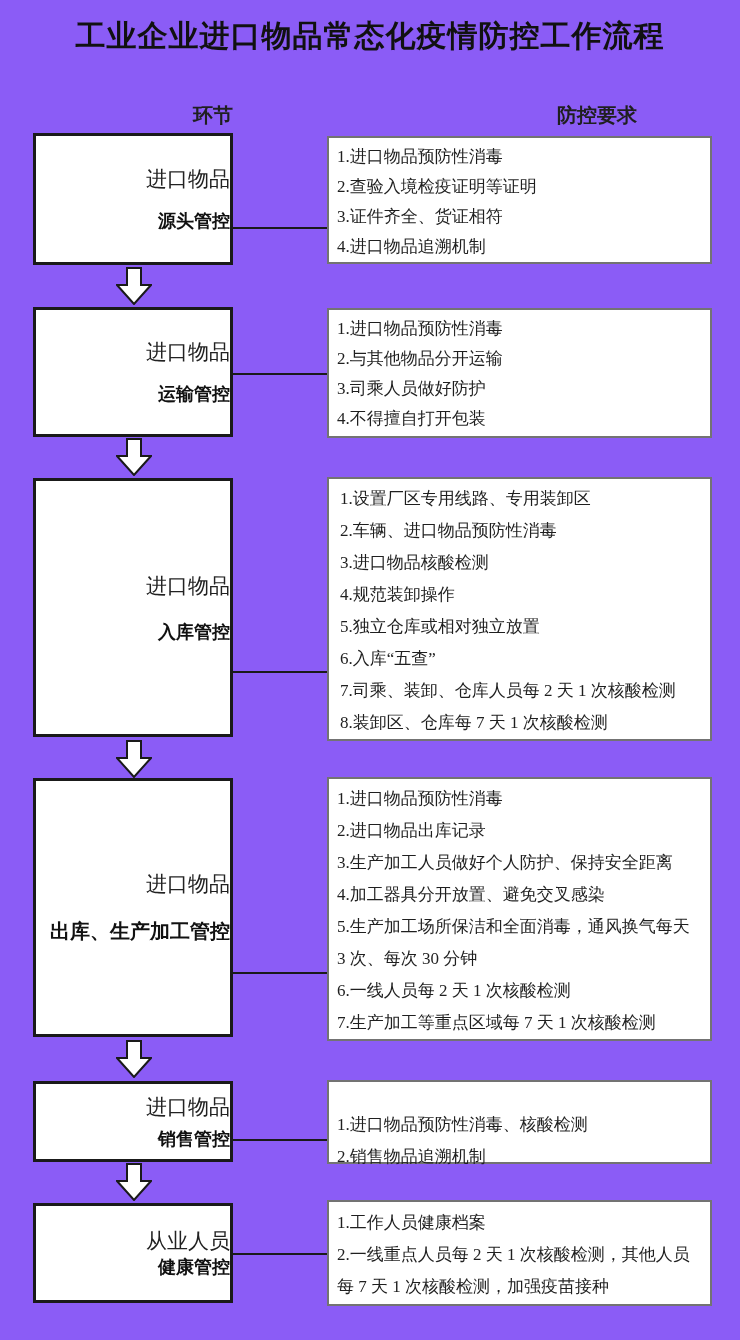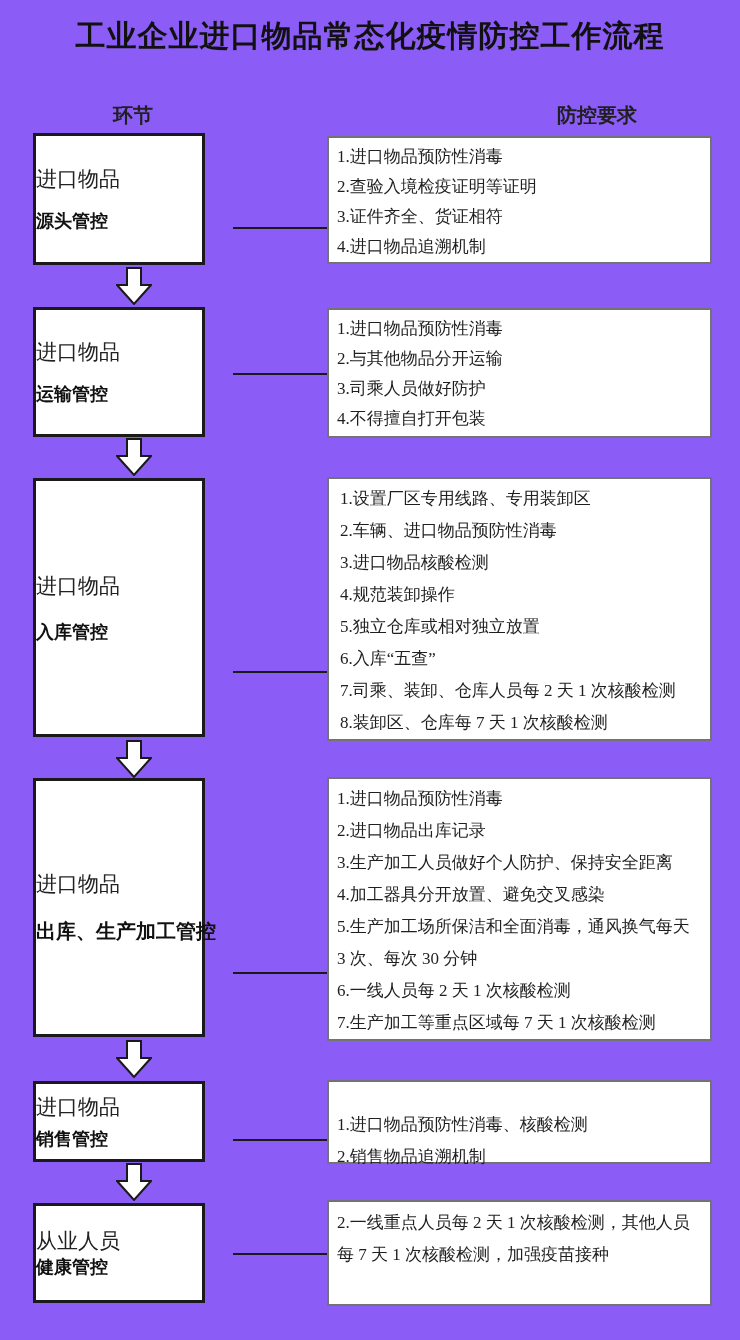--- a/index.html
+++ b/index.html
@@ -1,25 +1,25 @@
 <!DOCTYPE html>
 <html><head>
 <meta charset="utf-8">
 <style>
   html,body{margin:0;padding:0;}
   body{font-family:"Liberation Sans",sans-serif;}
   .canvas{position:relative;width:740px;height:1340px;background:#8b5cf6;overflow:hidden;color:#1f1f1f;}
   .page-title{position:absolute;top:16px;left:0;width:740px;text-align:center;
     font-size:30px;font-weight:bold;color:#111;letter-spacing:1px;}
   .col-header{position:absolute;top:102px;font-size:20px;font-weight:600;color:#1f1f1f;}
-  .col-header.left{left:33px;width:200px;text-align:center;}
+  .col-header.left{left:33px;width:200px;text-align:right;}
   .col-header.right{left:327px;width:310px;text-align:right;}
 
-  .lbox{position:absolute;left:33px;width:172px;border:3px solid #1a1a1a;background:#ffffff;
-    box-sizing:border-box;display:flex;flex-direction:column;align-items:flex-start;justify-content:center;}
+  .lbox{position:absolute;left:33px;width:200px;border:3px solid #1a1a1a;background:#ffffff;
+    box-sizing:border-box;display:flex;flex-direction:column;align-items:flex-end;justify-content:center;}
   .lbox .cat{font-size:21px;color:#222;}
   .lbox .stage{font-size:18px;font-weight:bold;color:#111;white-space:nowrap;}
   #l1{top:133px;height:132px;gap:16px;}
   #l2{top:307px;height:130px;gap:16px;}
   #l3{top:478px;height:259px;gap:20px;}
   #l4{top:778px;height:259px;gap:20px;}
   #l4 .stage{font-size:20px;}
   #l5{top:1081px;height:81px;gap:6px;}
   #l6{top:1203px;height:100px;}
 
@@ -103,20 +103,21 @@
       <div class="req-item">4.加工器具分开放置、避免交叉感染</div>
       <div class="req-item">5.生产加工场所保洁和全面消毒，通风换气每天 3 次、每次 30 分钟</div>
       <div class="req-item">6.一线人员每 2 天 1 次核酸检测</div>
       <div class="req-item">7.生产加工等重点区域每 7 天 1 次核酸检测</div>
     </div>
   <div class="rbox" id="r5">
       <div class="req-item">1.进口物品预防性消毒、核酸检测</div>
       <div class="req-item">2.销售物品追溯机制</div>
     </div>
   <div class="rbox" id="r6">
+      <div class="req-item">1.工作人员健康档案</div>
       <div class="req-item">2.一线重点人员每 2 天 1 次核酸检测，其他人员每 7 天 1 次核酸检测，加强疫苗接种</div>
     </div>
 
   <div class="conn" id="c1"></div>
   <div class="conn" id="c2"></div>
   <div class="conn" id="c3"></div>
   <div class="conn" id="c4"></div>
   <div class="conn" id="c5"></div>
   <div class="conn" id="c6"></div>
 

